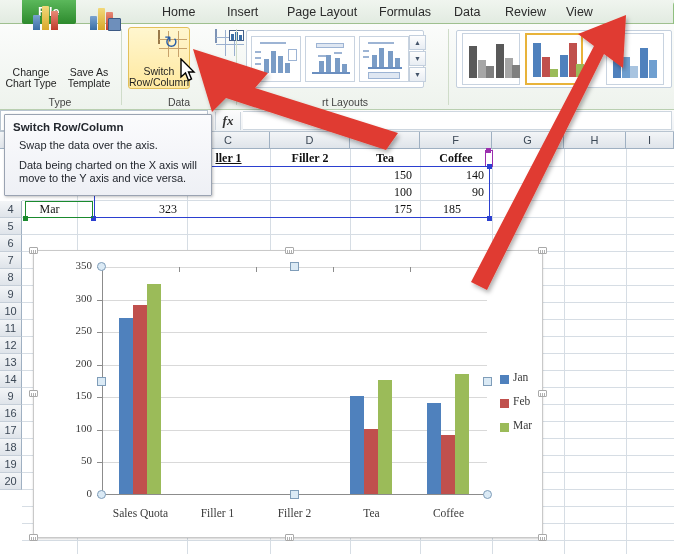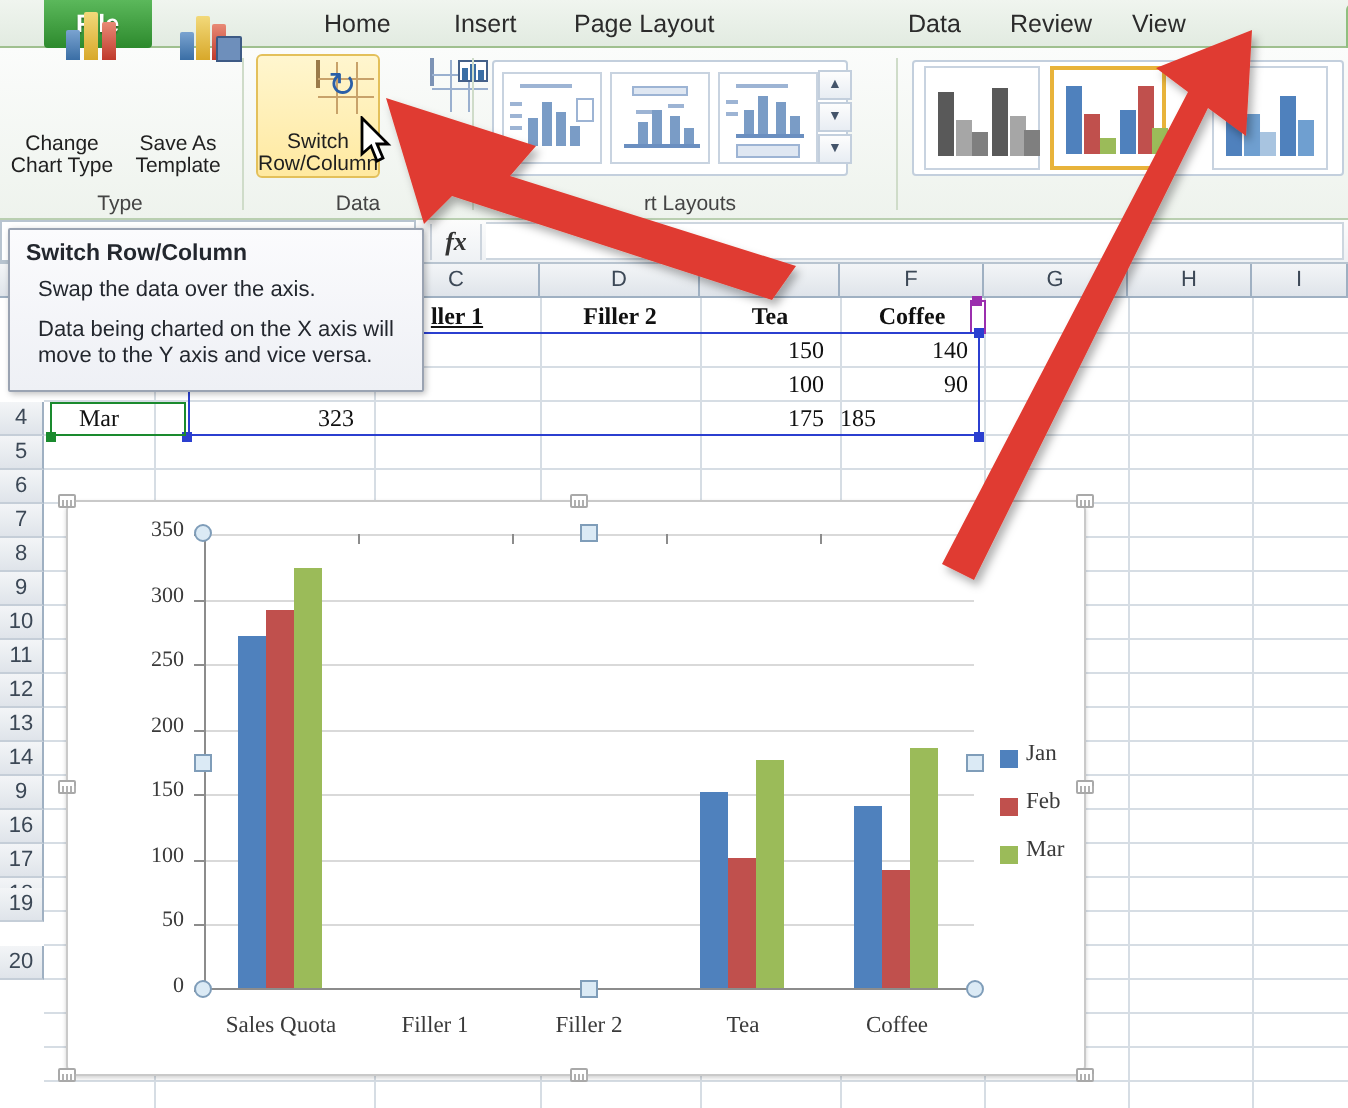--- a/index.html
+++ b/index.html
@@ -213,20 +213,21 @@
   .cursor { position:absolute; left:180px; top:58px; z-index:50; }
 </style>
 </head>
 <body>
 
 <div class="tabbar">
   <div class="tab file" style="left:6px;">File</div>
   <div class="tab" style="left:138px;">Home</div>
   <div class="tab" style="left:203px;">Insert</div>
   <div class="tab" style="left:263px;">Page Layout</div>
+  <div class="tab" style="left:355px;">Formulas</div>
   <div class="tab" style="left:430px;">Data</div>
   <div class="tab" style="left:481px;">Review</div>
   <div class="tab" style="left:542px;">View</div>
   <div class="tab active" style="left:657px; width:56px;">Design</div>
 
 </div>
 
 <div class="ribbon">
 
   <div class="group" style="left:0; width:120px;">
@@ -430,41 +431,41 @@
   <div class="cellv b" style="left:187px; top:18px; width:83px;text-decoration:underline;">ller 1</div>
   <div class="cellv b" style="left:270px; top:18px; width:80px;">Filler 2</div>
   <div class="cellv b" style="left:350px; top:18px; width:70px;">Tea</div>
   <div class="cellv b" style="left:420px; top:18px; width:72px;">Coffee</div>
 
   <div class="cellv" style="left:350px; top:35px; width:62px; text-align:right;">150</div>
   <div class="cellv" style="left:420px; top:35px; width:64px; text-align:right;">140</div>
   <div class="cellv" style="left:350px; top:52px; width:62px; text-align:right;">100</div>
   <div class="cellv" style="left:420px; top:52px; width:64px; text-align:right;">90</div>
   <div class="cellv" style="left:350px; top:69px; width:62px; text-align:right;">175</div>
-  <div class="cellv" style="left:420px; top:69px; width:64px; text-align:left;">185</div>
+  <div class="cellv" style="left:420px; top:69px; width:64px; text-align:center;">185</div>
 
   <div class="cellv" style="left:22px; top:69px; width:55px;">Mar</div>
   <div class="cellv" style="left:77px; top:69px; width:100px; text-align:right;">323</div>
 
   <div class="rowhead" style="top:69px;">4</div>
   <div class="rowhead" style="top:86px;">5</div>
   <div class="rowhead" style="top:103px;">6</div>
   <div class="rowhead" style="top:120px;">7</div>
   <div class="rowhead" style="top:137px;">8</div>
   <div class="rowhead" style="top:154px;">9</div>
   <div class="rowhead" style="top:171px;">10</div>
   <div class="rowhead" style="top:188px;">11</div>
   <div class="rowhead" style="top:205px;">12</div>
   <div class="rowhead" style="top:222px;">13</div>
   <div class="rowhead" style="top:239px;">14</div>
   <div class="rowhead" style="top:256px;">9</div>
   <div class="rowhead" style="top:273px;">16</div>
   <div class="rowhead" style="top:290px;">17</div>
   <div class="rowhead" style="top:307px;">18</div>
-  <div class="rowhead" style="top:312px;">19</div>
+  <div class="rowhead" style="top:324px;">19</div>
   <div class="rowhead" style="top:341px;">20</div>
 
   <div class="selrect p" style="left:485px; top:18px; width:8px; height:17px; border-bottom:none;"></div>
   <div class="handle p" style="left:486px; top:16px;"></div>
   <div class="selrect" style="left:94px; top:34px; width:396px; height:52px;"></div>
   <div class="handle b" style="left:487px; top:32px;"></div>
   <div class="handle b" style="left:487px; top:84px;"></div>
   <div class="handle b" style="left:91px;  top:84px;"></div>
   <div class="selrect g" style="left:25px; top:69px; width:68px; height:17px;"></div>
   <div class="handle g" style="left:23px; top:84px;"></div>

